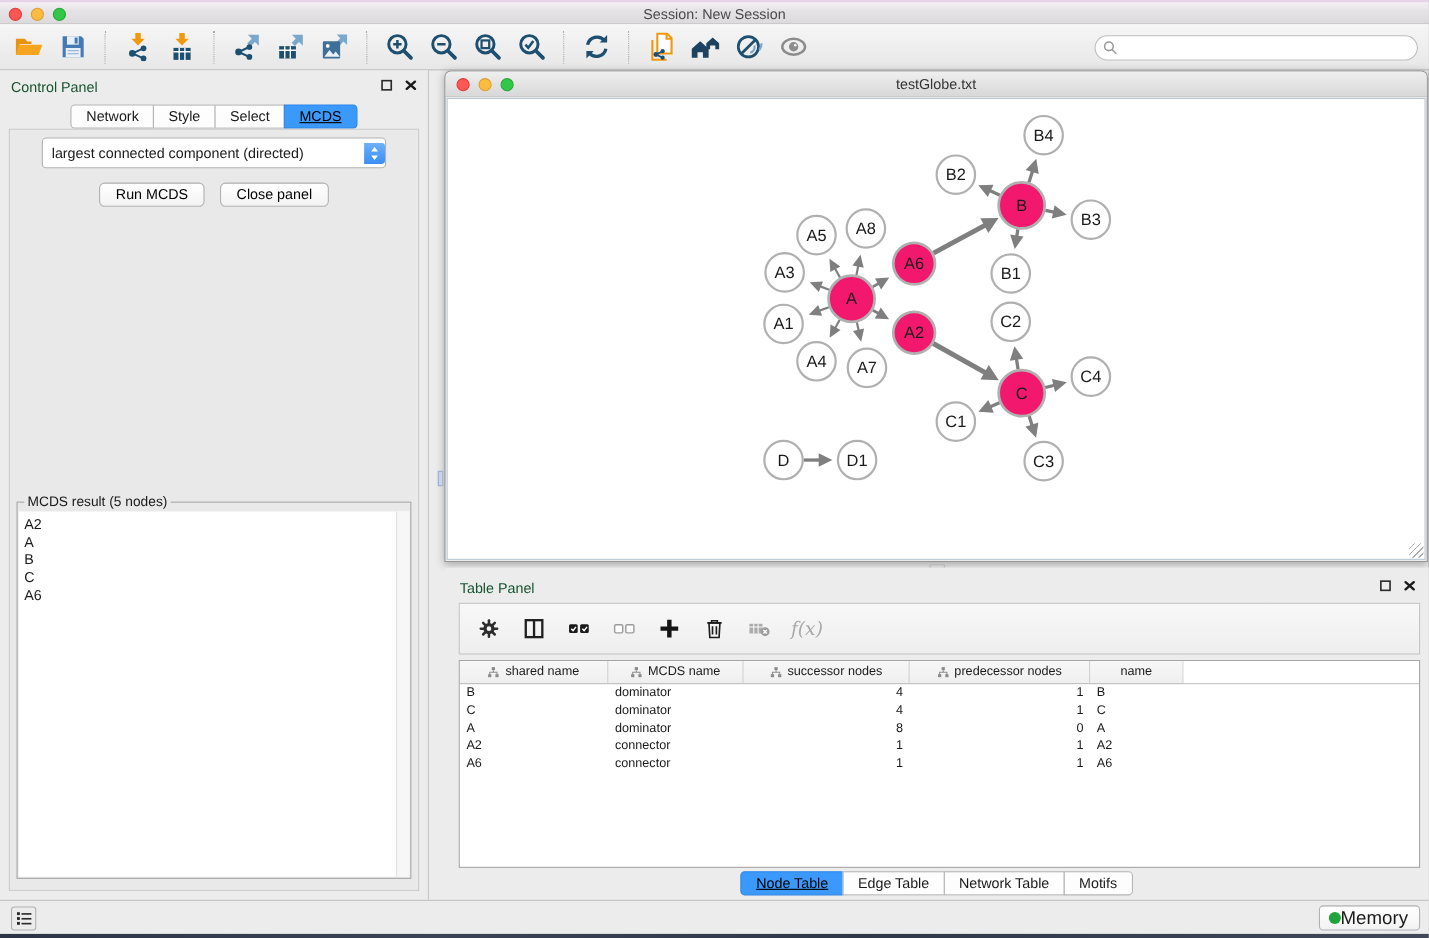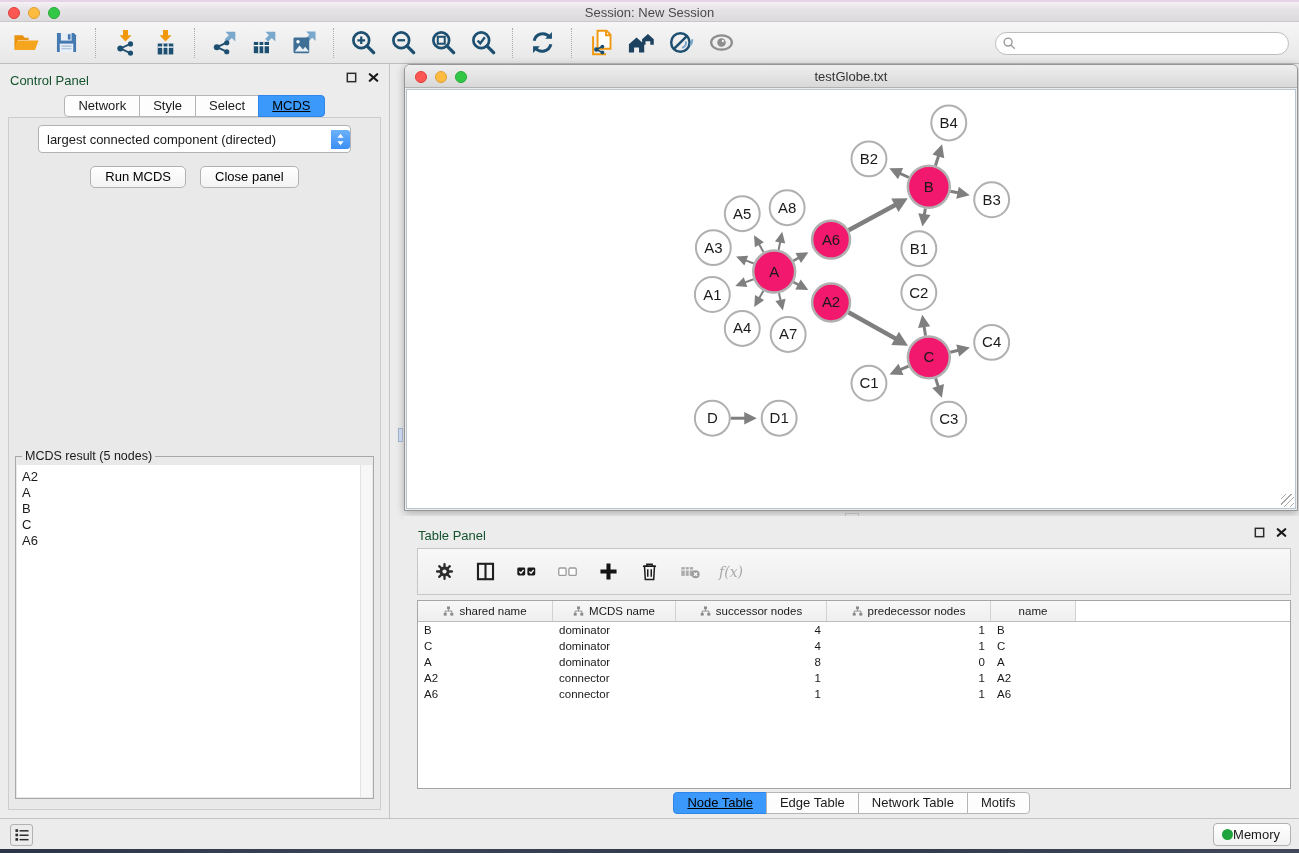--- a/index.html
+++ b/index.html
@@ -91,21 +91,21 @@
     background:#d6d6d6; border:1px solid #b4b4b4; }
 
   
   .table-panel{ position:absolute; left:404px; top:516px; width:895px; height:302px; background:#ececec; }
   .tp-header{ position:relative; height:30px; padding:10px 0 0 14px; }
   .tp-toolbar{ position:absolute; left:13px; right:8px; top:32px; height:47px;
     background:linear-gradient(#f8f8f8,#eeeeee); border:1px solid #c6c6c6;
     display:flex; align-items:center; gap:17px; padding-left:14px; }
   .tp-tool{ width:24px; height:24px; display:flex; align-items:center; justify-content:center; }
   .tp-tool svg{ width:21px; height:21px; }
-  .fx-label{ font-family:"DejaVu Serif",serif; font-style:italic; font-size:14px; color:#a9a9a9; }
+  .fx-label{ font-family:"DejaVu Serif",serif; font-style:italic; font-size:17px; color:#a9a9a9; }
   .tableview{ position:absolute; left:13px; right:8px; top:84px; bottom:29px;
     background:#fff; border:1px solid #a5a5a5; overflow:hidden; }
   .thead{ display:flex; height:21px; background:linear-gradient(#f7f7f7,#efefef);
     border-bottom:1px solid #bdbdbd; }
   .th{ display:flex; align-items:center; justify-content:center; gap:5px;
     font-size:11.5px; border-right:1px solid #d2d2d2; }
   .th svg{ width:11px; height:11px; }
   .th.filler{ background:#fff; border-right:none; }
   .trow{ display:flex; height:16px; }
   .td{ font-size:11.5px; line-height:16px; padding:0 6px; white-space:nowrap; overflow:hidden; }
@@ -114,21 +114,21 @@
 
   
   .status-bar{ position:absolute; left:0; top:818px; width:100%; height:31px;
     background:#ececec; border-top:1px solid #c3c3c3; }
   .status-list-btn{ position:absolute; left:10px; top:5px; width:23px; height:22px;
     background:#ececec; border:1px solid #b2b2b2; border-radius:3px;
     display:flex; align-items:center; justify-content:center; }
   .status-list-btn svg{ width:18px; height:18px; }
   .memory-btn{ position:absolute; right:8px; top:4px; height:23px; padding:0 10px 0 8px;
     background:linear-gradient(#fff,#f2f2f2); border:1px solid #b2b2b2; border-radius:4px;
-    display:flex; align-items:center; font-size:13px; }
+    display:flex; align-items:center; font-size:17px; }
   .memory-dot{ width:11px; height:11px; border-radius:50%; }
   .desktop-strip{ position:absolute; left:0; top:849px; width:100%; height:4px;
     background:linear-gradient(90deg,#2b3547,#3a4456 30%,#2e3849 60%,#40485a); }
 </style>
 </head>
 <body>
 
 <div class="screen">
 
   <div class="mac-titlebar">

